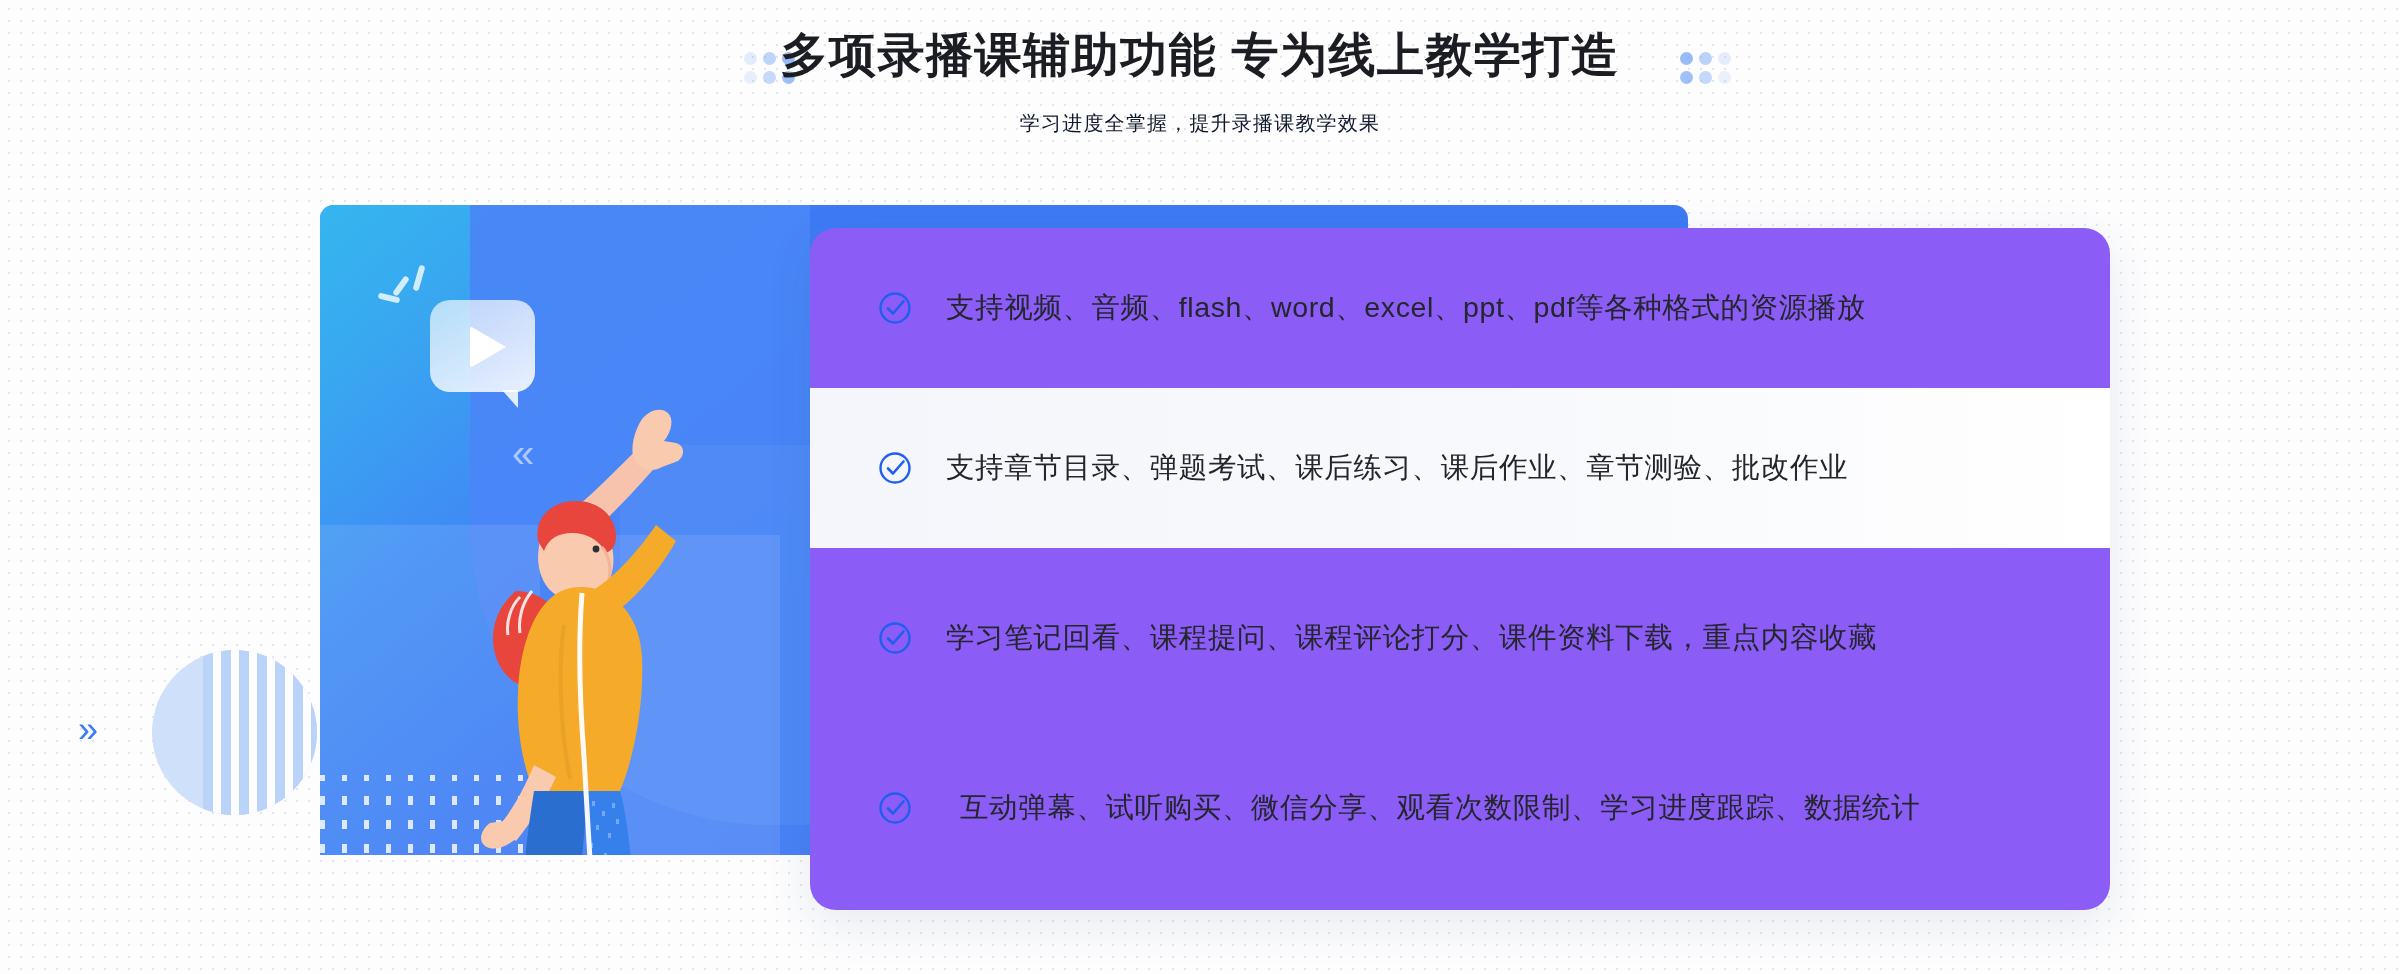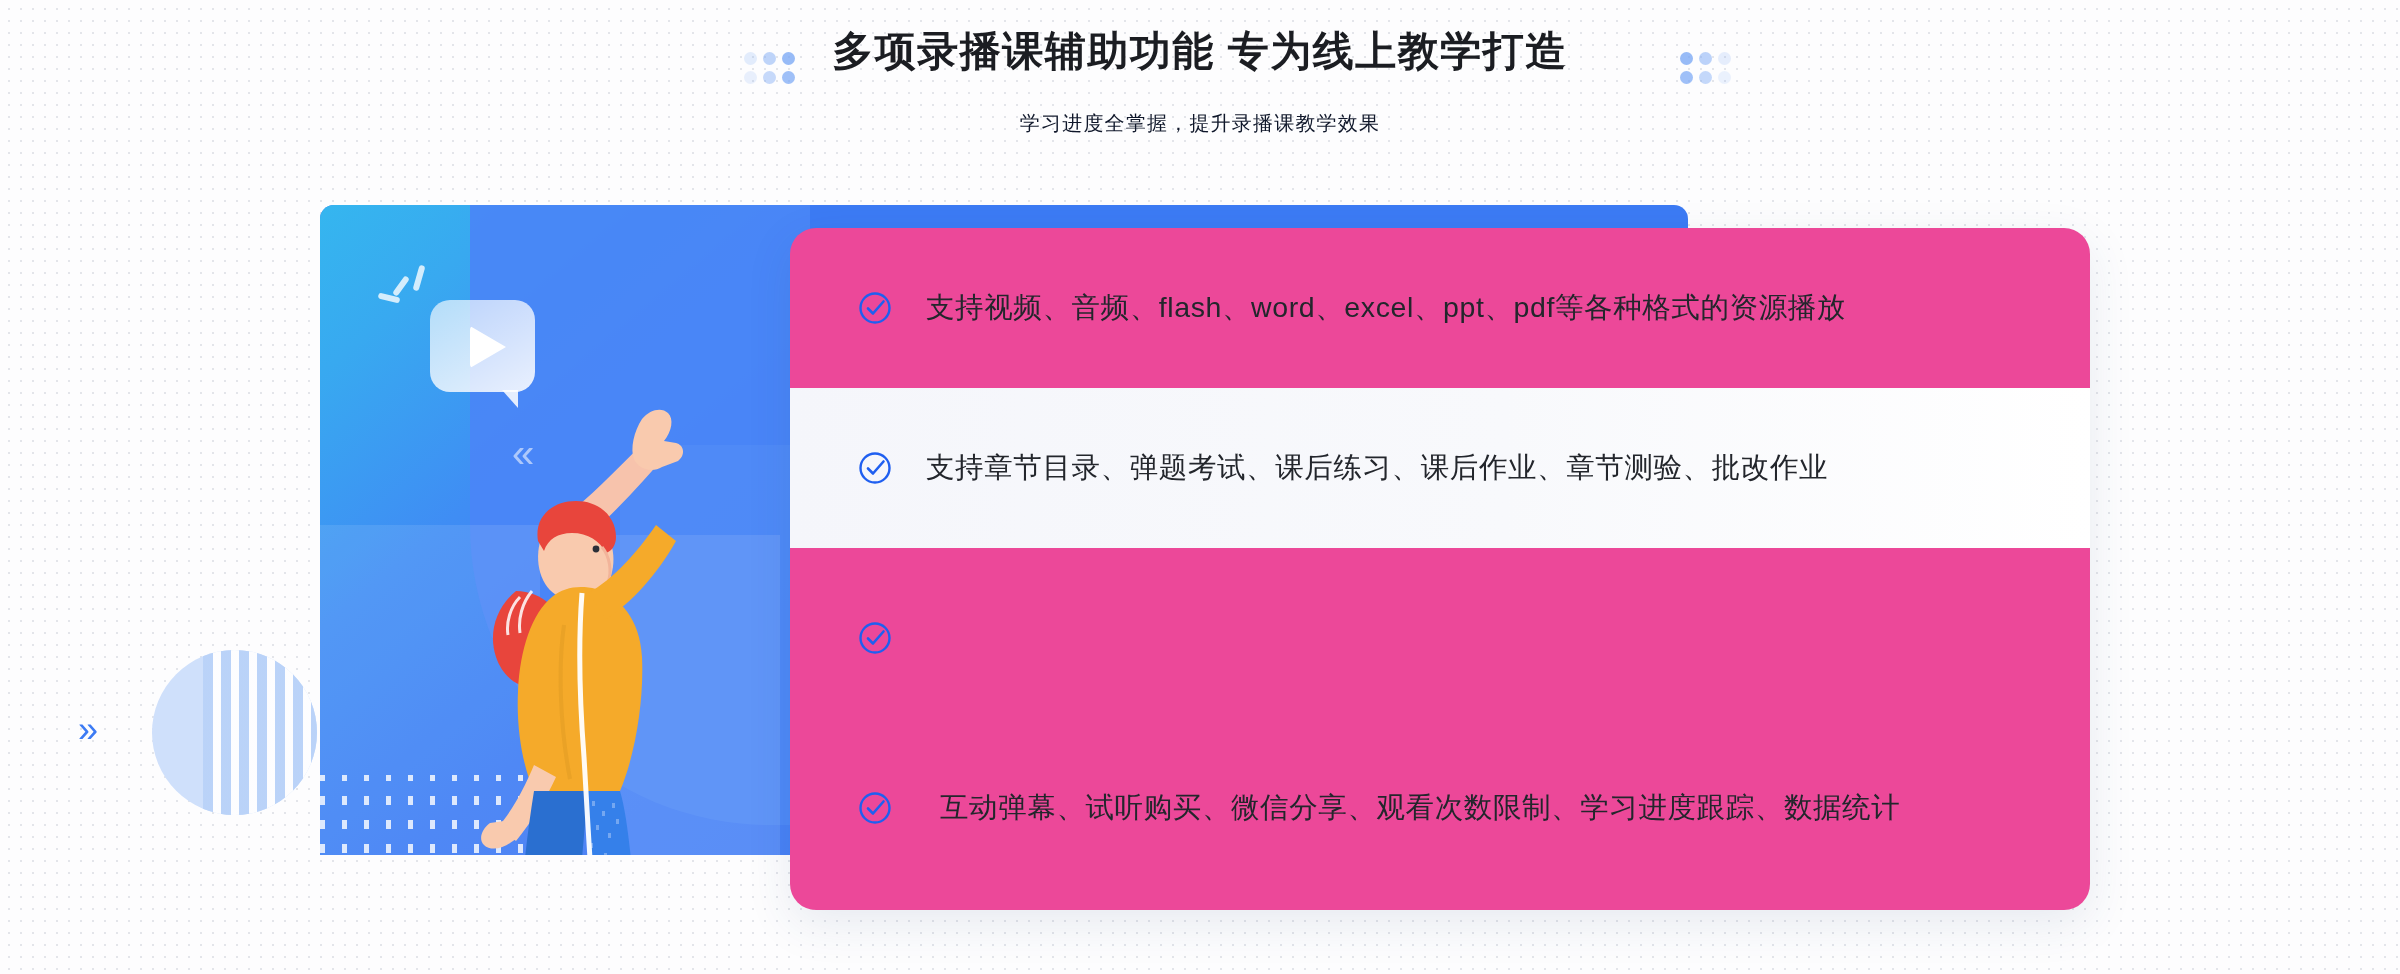--- a/index.html
+++ b/index.html
@@ -40,21 +40,21 @@
     position: absolute;
     left: 0; top: 0;
     width: 2400px;
     height: 160px;
     text-align: center;
   }
   #title {
     position: absolute;
     left: 0; right: 0;
     top: 26px;
-    font-size: 41px;
+    font-size: 47px;
     font-weight: bold;
     color: #1b1d22;
     letter-spacing: 1.5px;
     line-height: 1.25;
     white-space: nowrap;
   }
   #subtitle {
     position: absolute;
     left: 0; right: 0;
     top: 110px;
@@ -197,25 +197,25 @@
   .spark.s1 { left: 96px; top: 60px; width: 6px;  height: 26px; transform: rotate(16deg); }
   .spark.s2 { left: 78px; top: 70px; width: 6px;  height: 22px; transform: rotate(36deg); }
   .spark.s3 { left: 58px; top: 90px; width: 22px; height: 6px;  transform: rotate(14deg); }
 
   
   .person { position: absolute; left: 0; top: 0; width: 490px; height: 650px; }
 
   
   #card {
     position: absolute;
-    left: 790px;
+    left: 810px;
     top: 228px;
     width: 1300px;
     height: 682px;
-    background: #ec4899;
+    background: #8b5cf6;
     border-radius: 26px;
     box-shadow: 0 14px 46px rgba(43,67,120,.10);
     overflow: hidden;
   }
   .feature-row {
     position: absolute;
     left: 0;
     width: 1300px;
     height: 160px;
     display: flex;
@@ -391,20 +391,21 @@
         <path d="M10 17.5 L15 22.5 L25.5 10.5" fill="none" stroke="#1f5ff0" stroke-width="2.6" stroke-linecap="round" stroke-linejoin="round"></path>
       </svg>
       <span class="feature-text">支持章节目录、弹题考试、课后练习、课后作业、章节测验、批改作业</span>
     </div>
 
     <div class="feature-row r2">
       <svg class="check-icon" viewBox="0 0 34 34">
         <circle cx="17" cy="17" r="14.5" fill="none" stroke="#1f5ff0" stroke-width="2.4"></circle>
         <path d="M10 17.5 L15 22.5 L25.5 10.5" fill="none" stroke="#1f5ff0" stroke-width="2.6" stroke-linecap="round" stroke-linejoin="round"></path>
       </svg>
+      <span class="feature-text">学习笔记回看、课程提问、课程评论打分、课件资料下载，重点内容收藏</span>
     </div>
 
     <div class="feature-row r3">
       <svg class="check-icon" viewBox="0 0 34 34">
         <circle cx="17" cy="17" r="14.5" fill="none" stroke="#1f5ff0" stroke-width="2.4"></circle>
         <path d="M10 17.5 L15 22.5 L25.5 10.5" fill="none" stroke="#1f5ff0" stroke-width="2.6" stroke-linecap="round" stroke-linejoin="round"></path>
       </svg>
       <span class="feature-text">互动弹幕、试听购买、微信分享、观看次数限制、学习进度跟踪、数据统计</span>
     </div>
   </div>

